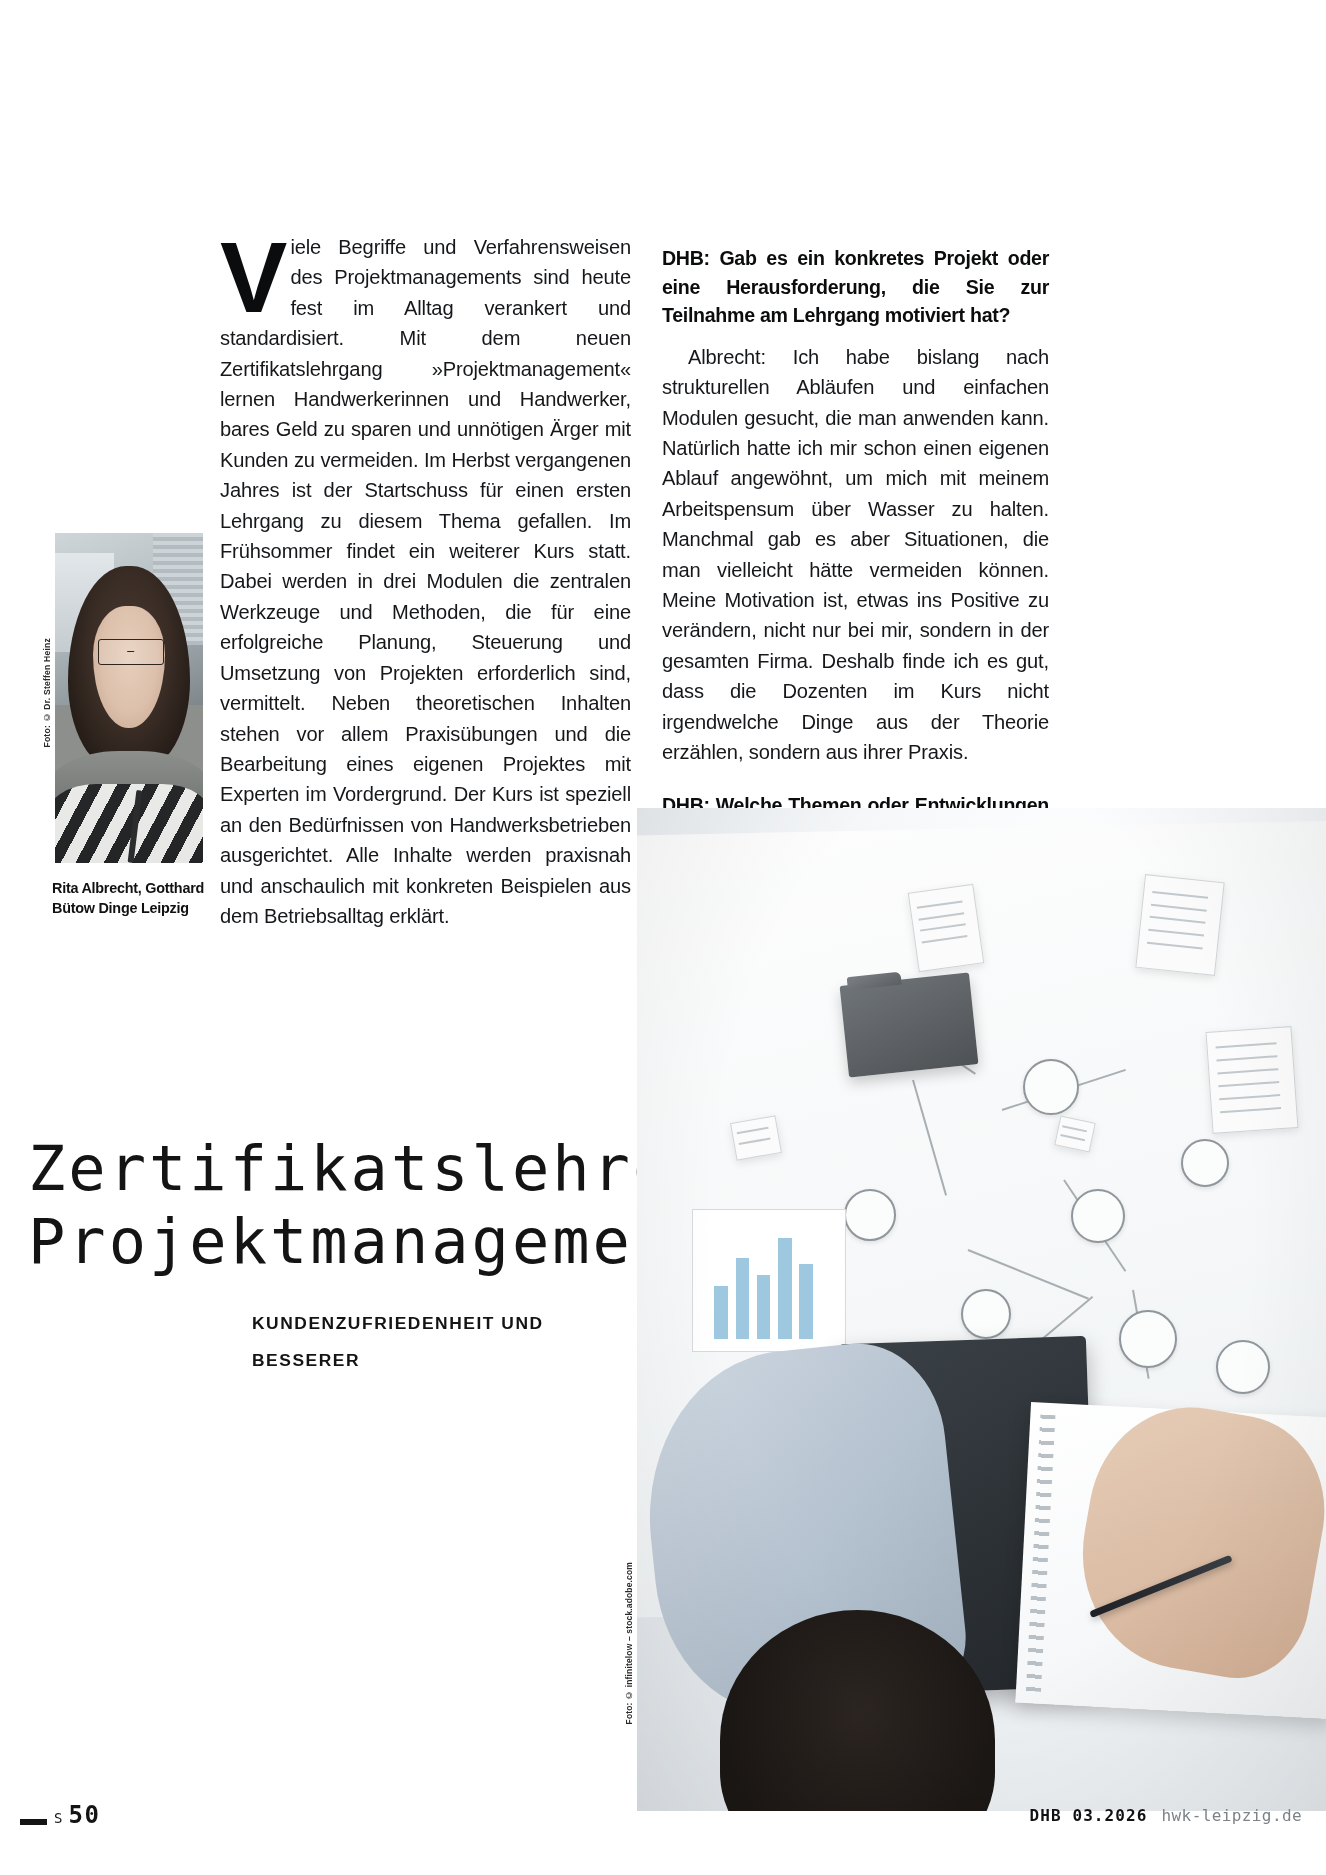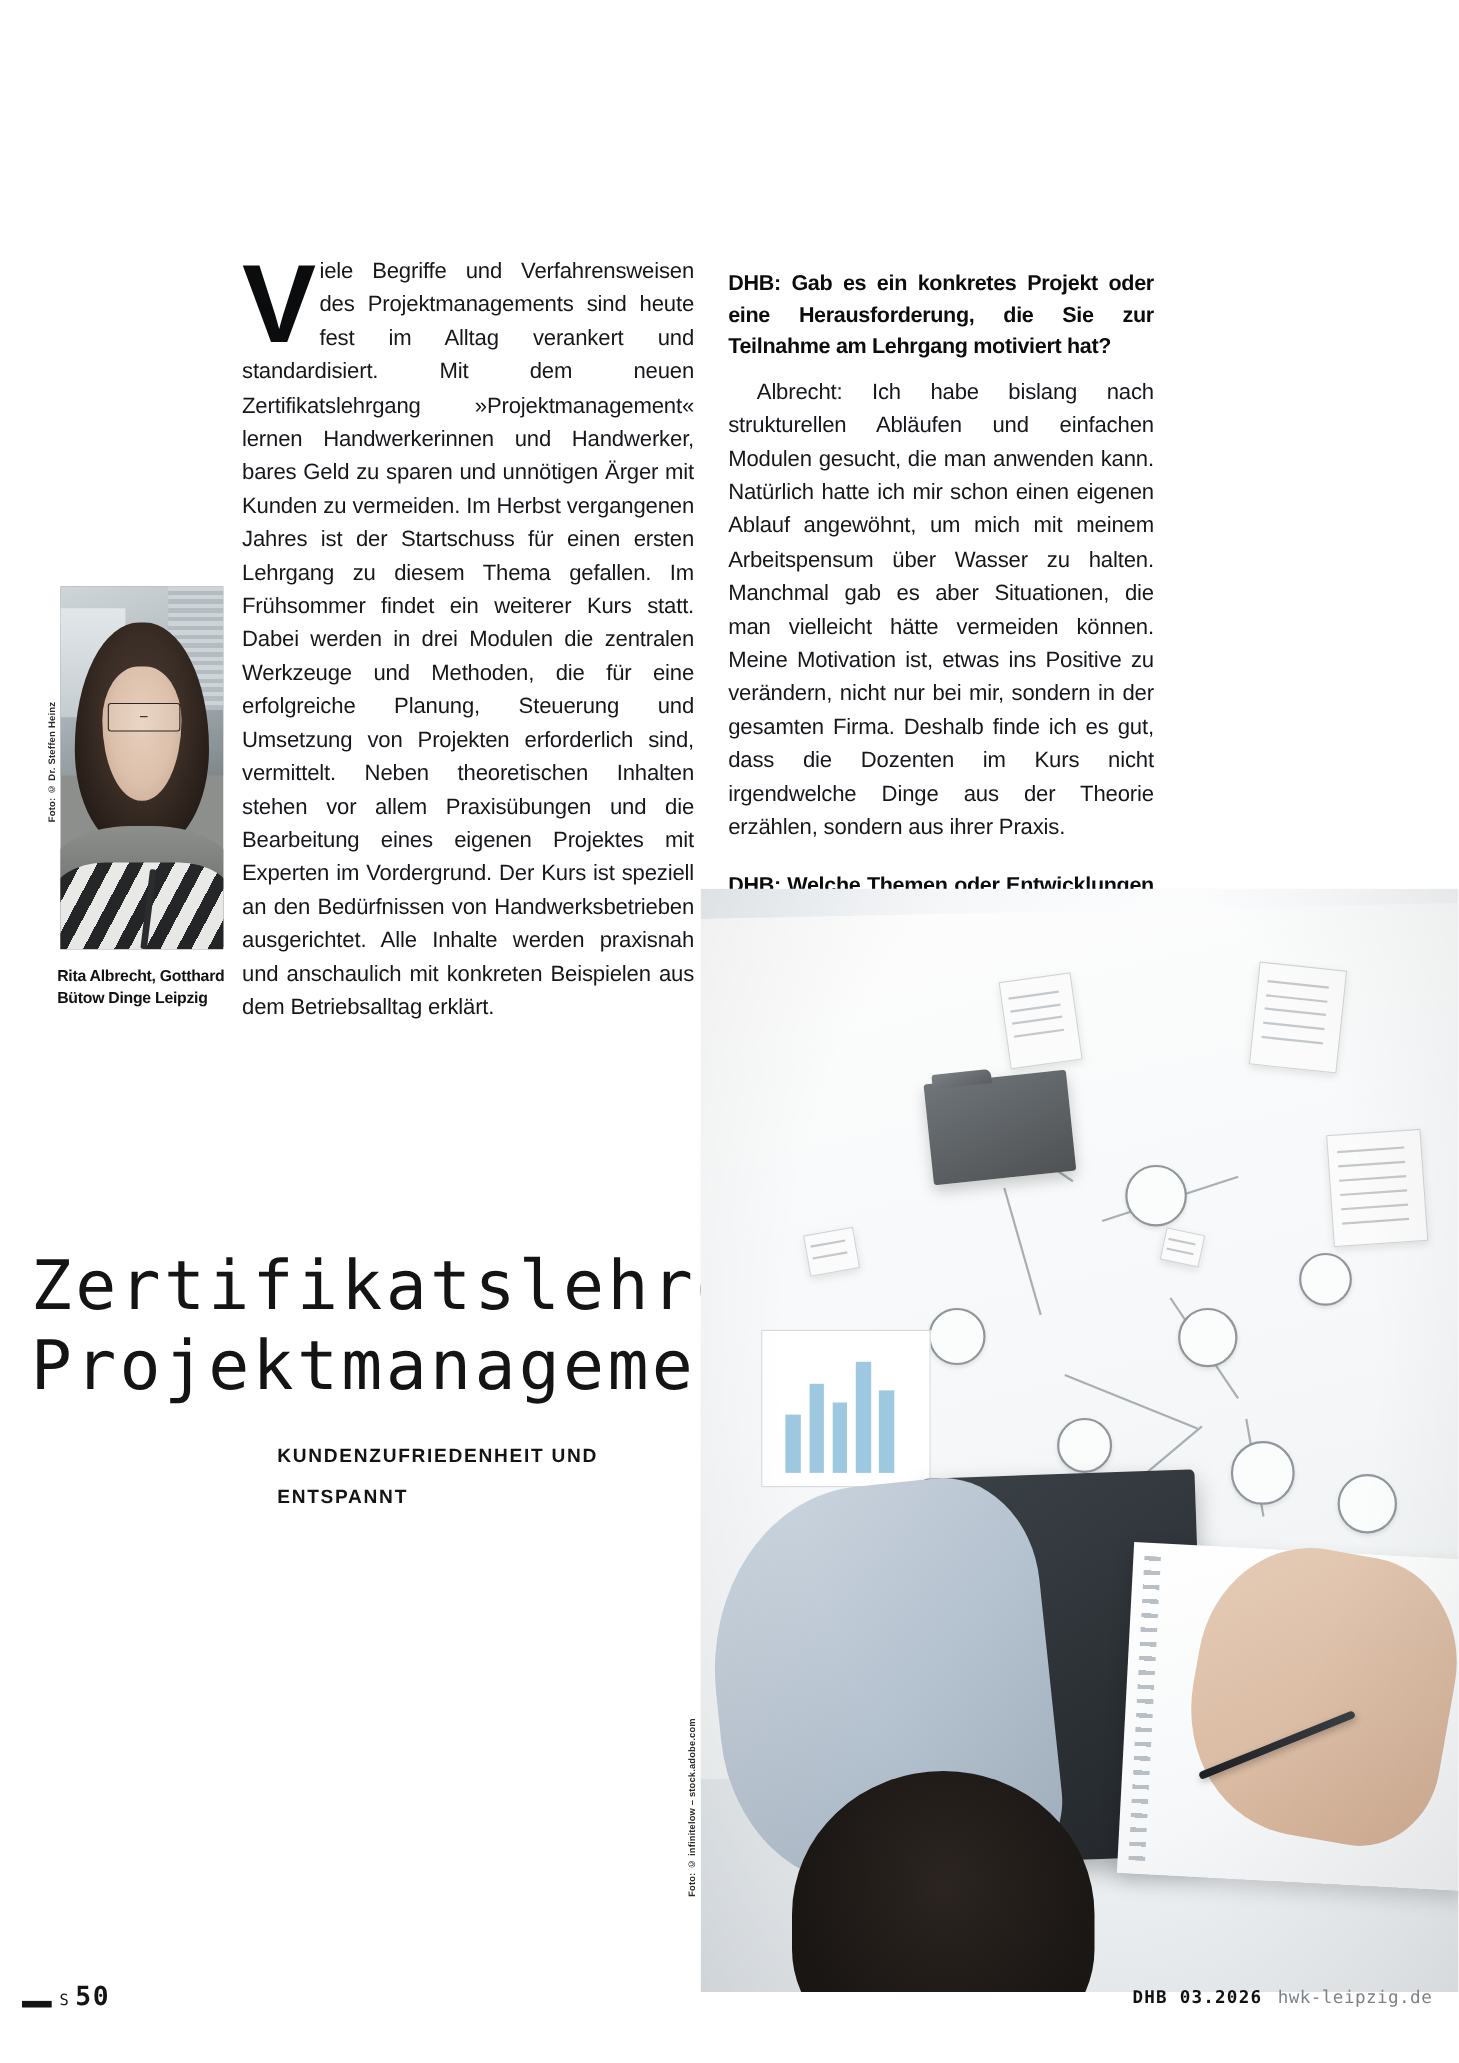--- a/index.html
+++ b/index.html
@@ -377,21 +377,21 @@
   </div>
   <div class="photo-credit-v">Foto: © Dr. Steffen Heinz</div>
   <div class="caption">Rita Albrecht, Gotthard Bütow Dinge Leipzig</div>
 
   <div class="headline">
     <span class="l1">Zertifikatslehrgang</span>
     <span class="l2">Projektmanagement</span>
   </div>
 
   <div class="subhead">
-    <div>KUNDENZUFRIEDENHEIT UND ENTSPANNT</div>
+    <div>KUNDENZUFRIEDENHEIT UND BESSERER</div>
   </div>
 
   <div class="bigphoto">
     <div class="bp-bg"></div>
     <div class="bp-paper"></div>
 
     <div class="bp-net">
       <div class="line" style="left:31%; top:18%; width:150px; transform:rotate(34deg);"></div>
       <div class="line" style="left:53%; top:30%; width:130px; transform:rotate(-18deg);"></div>
       <div class="line" style="left:40%; top:27%; width:120px; transform:rotate(74deg);"></div>

